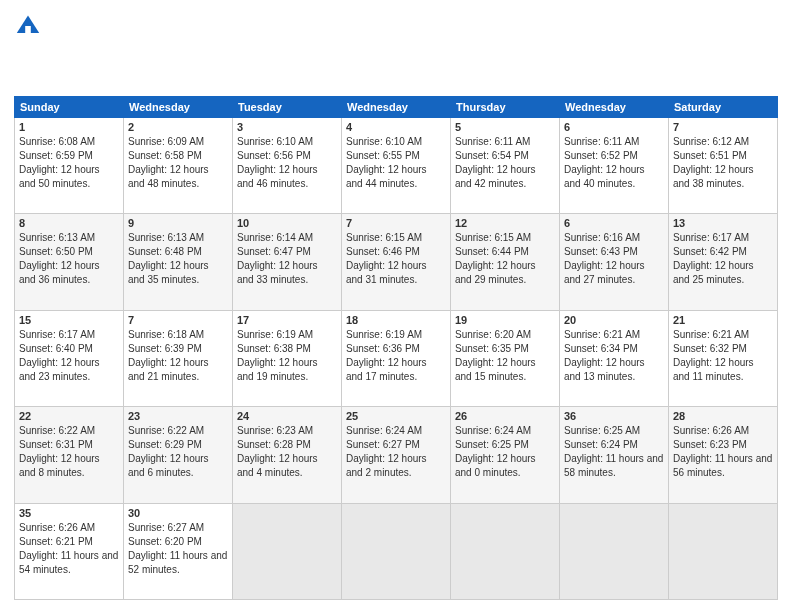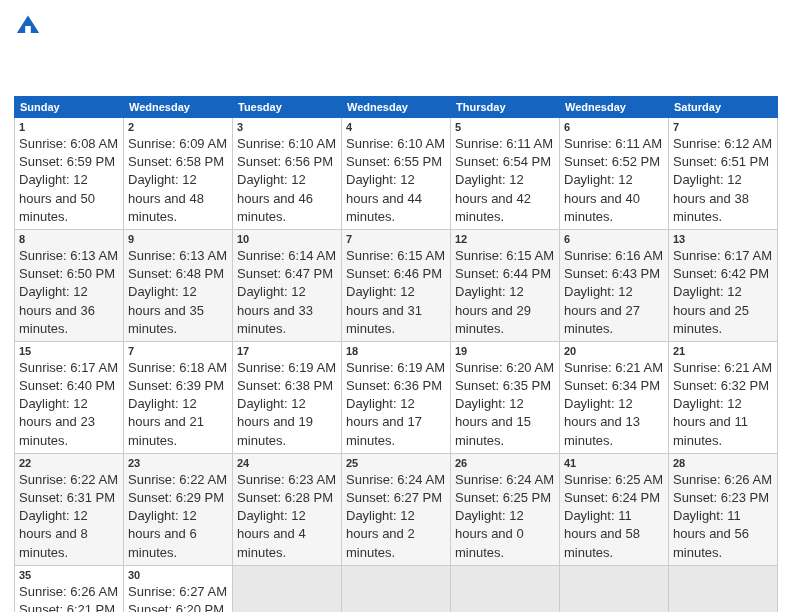--- a/index.html
+++ b/index.html
@@ -83,21 +83,21 @@
     tbody tr:nth-child(even) td {
       background-color: #f5f5f5;
     }
     .day-number {
       font-size: 11px;
       font-weight: bold;
       display: block;
       margin-bottom: 2px;
     }
     .cell-content {
-      font-size: 13px;
+      font-size: 10px;
       line-height: 1.4;
     }
     .empty-cell {
       background-color: #e8e8e8 !important;
     }
   </style>
 </head>
 <body>
 
 <div class="page">
@@ -236,21 +236,21 @@
           </td>
           <td>
             <span class="day-number">25</span>
             <div class="cell-content">Sunrise: 6:24 AM<br>Sunset: 6:27 PM<br>Daylight: 12 hours and 2 minutes.</div>
           </td>
           <td>
             <span class="day-number">26</span>
             <div class="cell-content">Sunrise: 6:24 AM<br>Sunset: 6:25 PM<br>Daylight: 12 hours and 0 minutes.</div>
           </td>
           <td>
-            <span class="day-number">41</span>
+            <span class="day-number">36</span>
             <div class="cell-content">Sunrise: 6:25 AM<br>Sunset: 6:24 PM<br>Daylight: 11 hours and 58 minutes.</div>
           </td>
           <td>
             <span class="day-number">28</span>
             <div class="cell-content">Sunrise: 6:26 AM<br>Sunset: 6:23 PM<br>Daylight: 11 hours and 56 minutes.</div>
           </td>
         </tr>
         <tr>
           <td>
             <span class="day-number">35</span>

